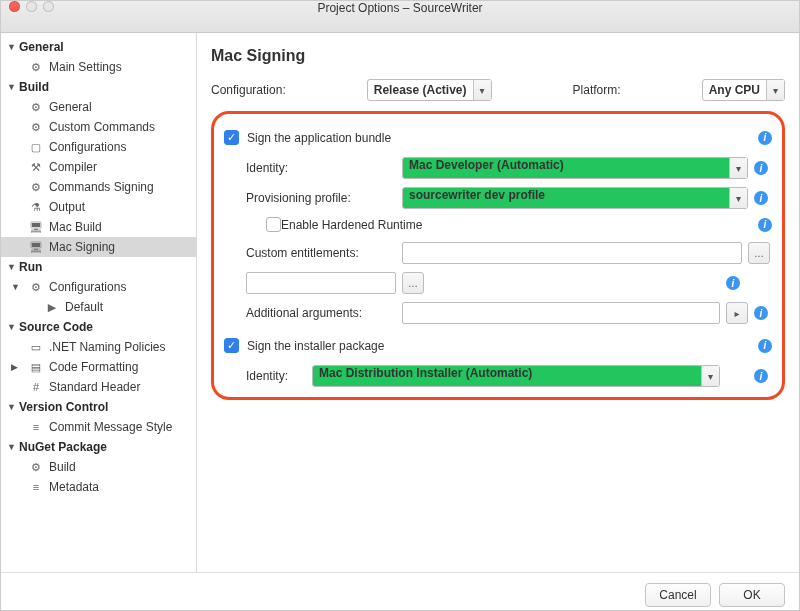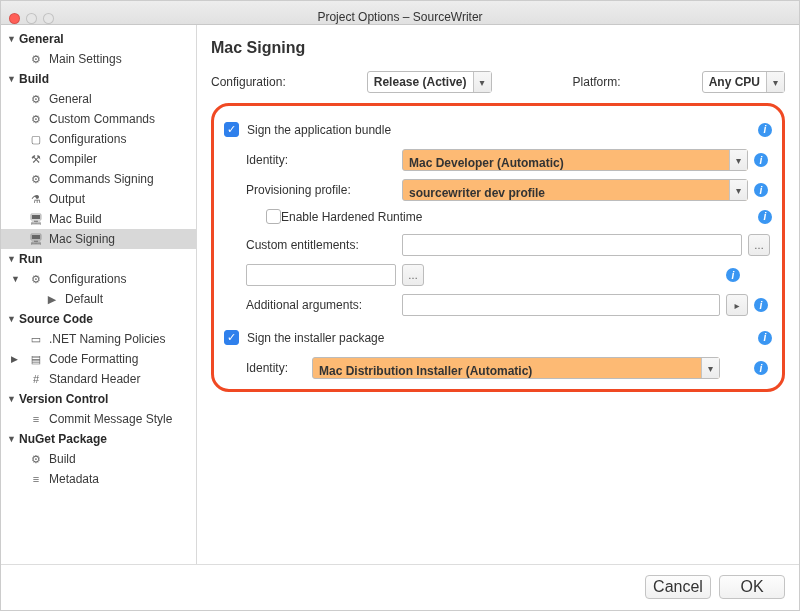--- a/index.html
+++ b/index.html
@@ -8,25 +8,25 @@
     font-family: -apple-system, BlinkMacSystemFont, "Segoe UI", Arial, sans-serif;
     font-size: 12px;
     background: #fff;
     color: #333;
     width: 800px;
     height: 611px;
     overflow: hidden;
     border: 1px solid #ccc;
   }
   .titlebar {
-    height: 24px;
+    height: 32px;
     background: linear-gradient(#ededed, #e1e1e1);
     border-bottom: 1px solid #c8c8c8;
     display: flex;
-    align-items: flex-end;
+    align-items: flex-start;
     padding: 0 8px;
     position: relative;
   }
   .traffic {
     display: flex;
     gap: 6px;
     align-items: center;
   }
   .traffic span {
     width: 11px; height: 11px;
@@ -142,22 +142,22 @@
     gap: 6px;
     margin: 8px 0;
     padding-left: 22px;
   }
   .formrow.noextra { grid-template-columns: 150px 1fr 18px; }
   .formrow .lbl { color:#333; text-align:left; }
   .drop {
     border: 1px solid #bcbcbc;
     border-radius: 3px;
     height: 22px;
-    display:flex; align-items:flex-end;
-    background:#fdba74;
+    display:flex; align-items:flex-start;
+    background:#22c55e;
   }
   .drop .dtext { flex:1; padding:0 6px; font-weight:600;}
   .txt {
     border: 1px solid #bcbcbc;
     border-radius: 2px;
     height: 22px;
     background:#fff;
     width: 100%;
     padding: 0 4px;
     font-size:12px;
@@ -196,21 +196,21 @@
     gap:8px;
     padding: 0 14px;
     background:#fff;
   }
   .btn {
     min-width: 66px;
     height: 24px;
     border: 1px solid #c4c4c4;
     border-radius: 4px;
     background: linear-gradient(#fdfdfd, #f1f1f1);
-    font-size:16px;
+    font-size:12px;
     color:#333;
     display:flex; align-items:center; justify-content:center;
     cursor:default;
   }
 </style>
 </head>
 <body>
 
 <div class="titlebar">
   <div class="traffic">

